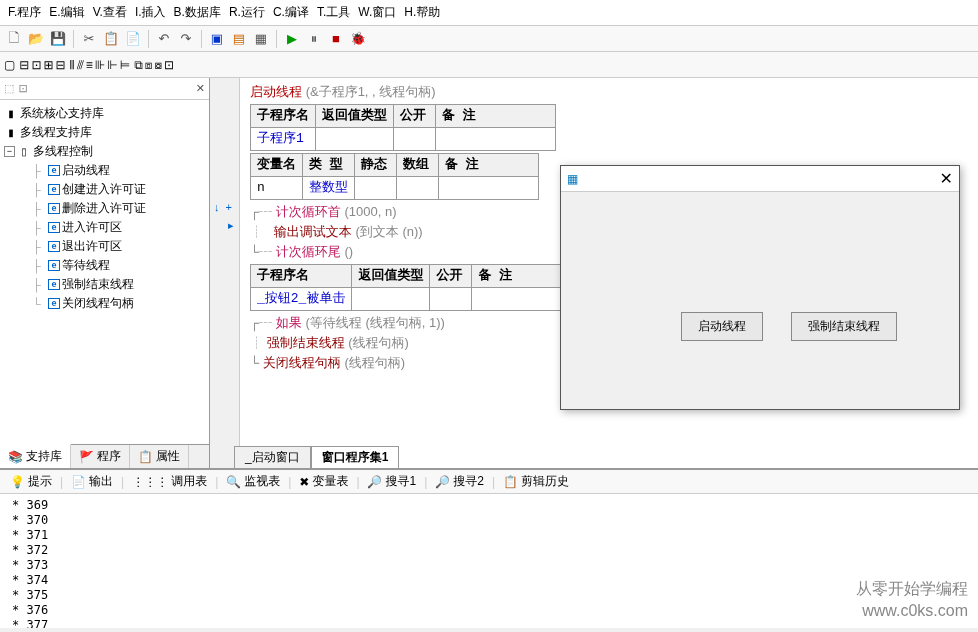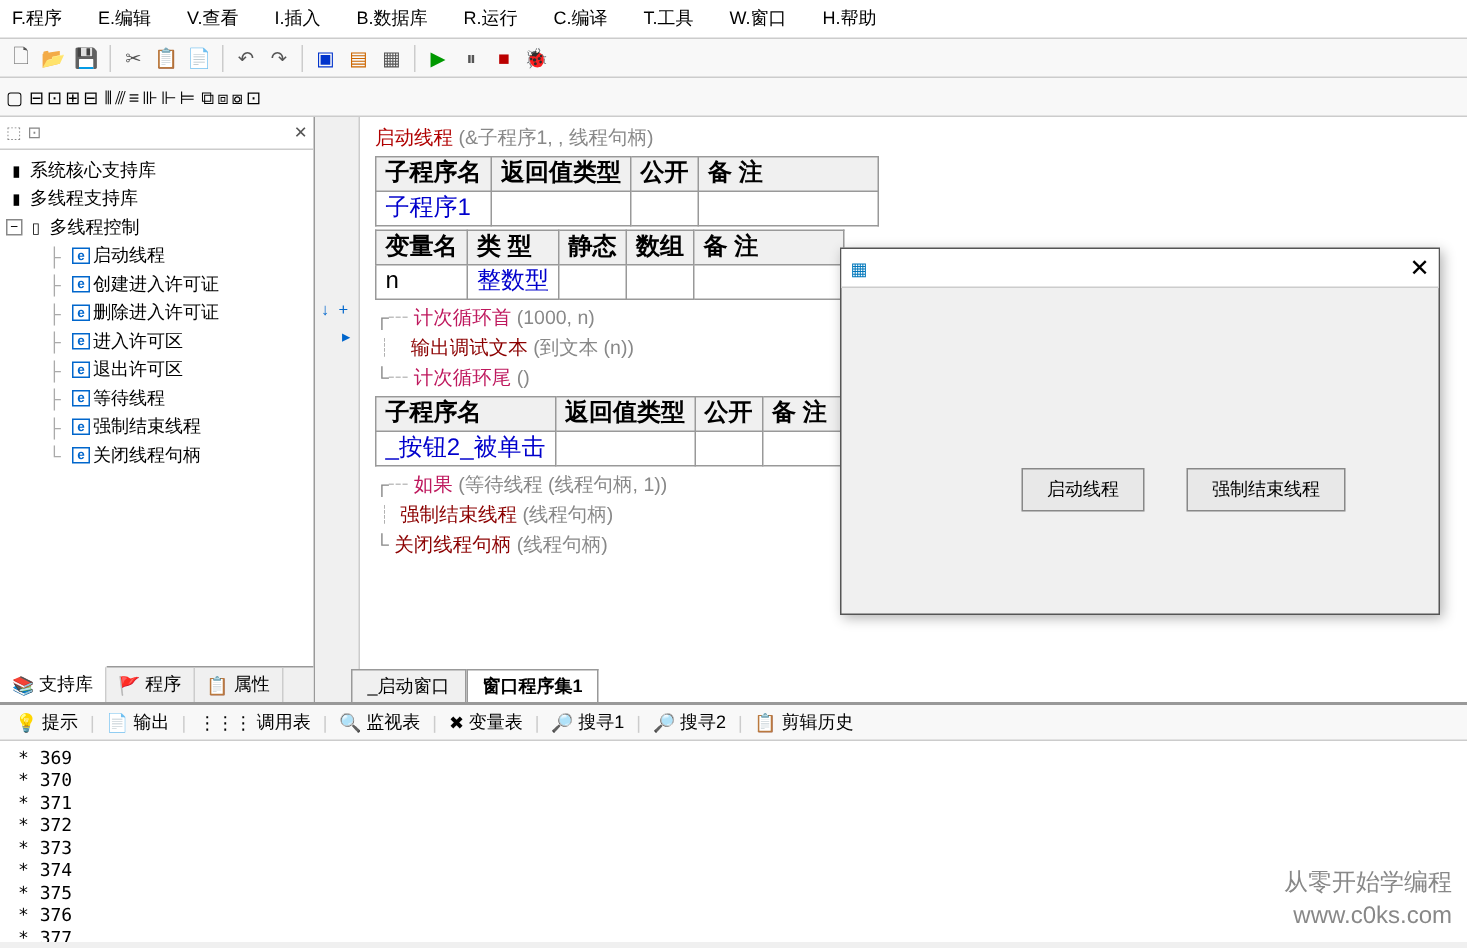--- a/index.html
+++ b/index.html
@@ -1,17 +1,17 @@
 <!DOCTYPE html>
 <html><head>
 <meta charset="utf-8">
 <style>
 * { box-sizing: border-box; margin: 0; padding: 0; }
 body { font-family: "Microsoft YaHei", "SimSun", sans-serif; font-size: 12px; background: #f0f0f0; width: 978px; height: 632px; overflow: hidden; position: relative; }
-.menubar { background: #fff; border-bottom: 1px solid #ccc; padding: 2px 4px; display: flex; gap: 16px; }
+.menubar { background: #fff; border-bottom: 1px solid #ccc; padding: 2px 4px; display: flex; gap: 0; }
 .menubar span { padding: 2px 4px; cursor: default; }
 .toolbar { background: #f8f8f8; border-bottom: 1px solid #ccc; padding: 2px 4px; display: flex; gap: 2px; align-items: center; height: 26px; }
 .toolbar .tbtn { width: 20px; height: 20px; display: flex; align-items: center; justify-content: center; font-size: 13px; color: #555; border: 1px solid transparent; }
 .toolbar .sep { width: 1px; height: 18px; background: #ccc; margin: 0 3px; }
 .toolbar2 { background: #f8f8f8; border-bottom: 1px solid #ccc; padding: 2px 4px; display: flex; gap: 2px; align-items: center; height: 26px; }
 .main { display: flex; height: 390px; }
 .left-panel { width: 210px; background: #fff; border-right: 1px solid #999; display: flex; flex-direction: column; }
 .left-toolbar { height: 22px; border-bottom: 1px solid #ccc; display: flex; align-items: center; padding: 0 4px; gap: 4px; }
 .tree { flex: 1; padding: 4px; overflow: auto; font-size: 12px; }
 .tree-item { display: flex; align-items: center; gap: 2px; padding: 1px 0; white-space: nowrap; }
@@ -25,21 +25,21 @@
 .left-tab.active { background: #fff; border-top: 1px solid #fff; margin-top: -1px; }
 .code-area { flex: 1; background: #fff; position: relative; overflow: hidden; }
 .gutter { position: absolute; left: 0; top: 0; width: 30px; height: 100%; background: #f0f0f0; border-right: 1px solid #ccc; }
 .code-content { padding: 4px 4px 4px 40px; font-size: 13px; line-height: 18px; }
 .code-line { white-space: nowrap; padding: 1px 0; }
 .kw-start { color: #b00000; }
 .kw-blue { color: #be185d; }
 .kw-darkred { color: #8b0000; }
 .kw-gray { color: #888; }
 .paren { color: #888; }
-.table { border-collapse: collapse; margin: 2px 0; font-size: 16px; }
+.table { border-collapse: collapse; margin: 2px 0; font-size: 13px; font-family: Liberation Mono, monospace; }
 .table th, .table td { border: 1px solid #999; padding: 2px 6px; background: #f0f0f0; text-align: left; min-width: 42px; }
 .table td { background: #fff; }
 .table .blue { color: #0000cc; margin-left: 20px; }
 .code-tabs { position: absolute; bottom: 0; left: 24px; display: flex; background: #f0f0f0; }
 .code-tab { padding: 2px 10px; border: 1px solid #999; border-bottom: none; background: #f0f0f0; font-size: 12px; }
 .code-tab.active { background: #fff; font-weight: bold; }
 .bottom-panel { border-top: 2px solid #999; background: #fff; height: 160px; display: flex; flex-direction: column; }
 .bottom-tabs { height: 24px; border-bottom: 1px solid #ccc; display: flex; align-items: center; padding: 0 4px; gap: 2px; background: #f8f8f8; }
 .bottom-tab { padding: 2px 6px; display: flex; align-items: center; gap: 3px; font-size: 12px; }
 .bottom-content { flex: 1; padding: 4px 12px; font-size: 12px; line-height: 15px; font-family: monospace; overflow: auto; }

